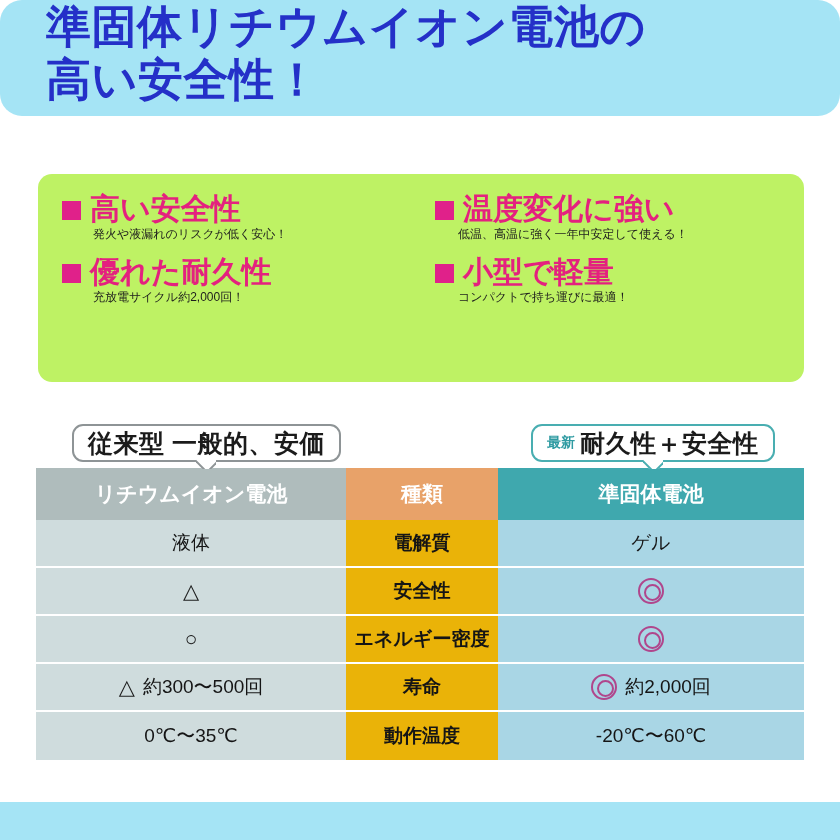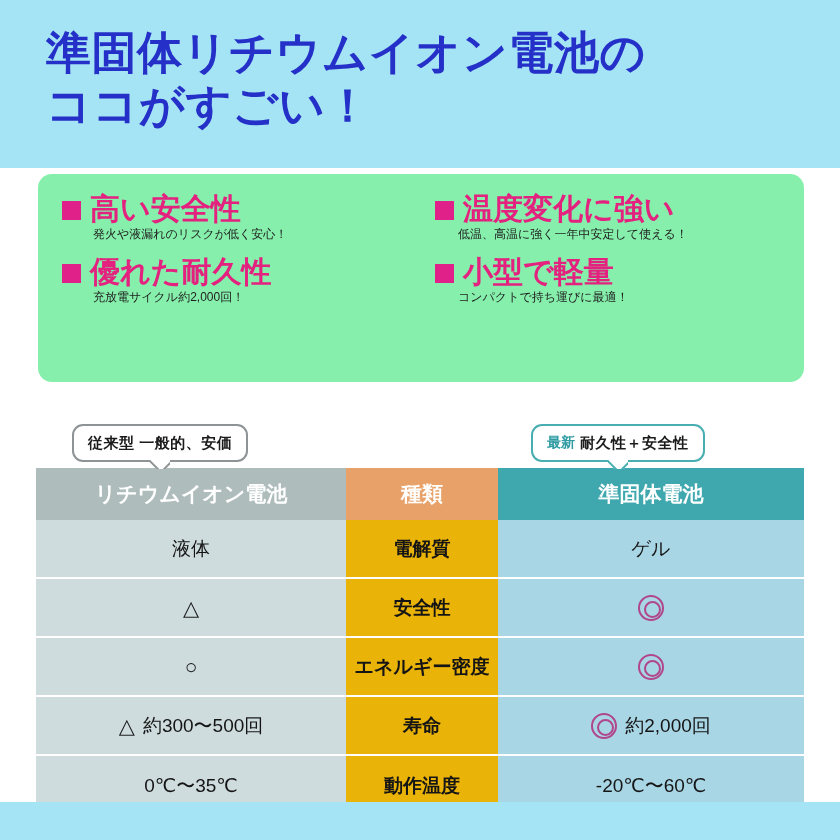--- a/index.html
+++ b/index.html
@@ -12,41 +12,42 @@
   }
   #page {
     position:relative;
     width:840px; height:840px;
     background:#ffffff;
   }
 
   
   .header-band {
     position:absolute; left:0; top:0;
-    width:840px; height:168px;
+    width:840px; height:116px;
     background:#a5e4f5;
     display:flex; flex-direction:column;
     justify-content:center;
     padding:6px 0 16px 46px;
+    border-radius:22px;
   }
   .title-line {
     color:#2430c8;
     font-weight:bold;
     font-size:45px;
     line-height:1.18;
     letter-spacing:0.5px;
     white-space:nowrap;
   }
 
   
   .pink-panel {
     position:absolute;
     left:38px; top:174px;
     width:766px; height:208px;
-    background:#86efac;
+    background:#bef264;
     border-radius:14px;
     padding:18px 10px 0 10px;
     display:flex;
   }
   .feat-col { width:50%; padding:0 12px 0 14px; }
   .feat-block { margin-bottom:14px; }
   .feat-block:last-child { margin-bottom:0; }
   .feat-head {
     display:flex; align-items:center;
     gap:9px;
@@ -104,21 +105,21 @@
     left:72px; top:424px;
     border:2px solid #8e9496;
   }
   .badge-left .tail:before { border-right:2px solid #8e9496; border-bottom:2px solid #8e9496; }
   .badge-right {
     left:531px; top:424px;
     border:2px solid #49aeb1;
   }
   .badge-right .tail:before { border-right:2px solid #49aeb1; border-bottom:2px solid #49aeb1; }
   .badge-text {
-    font-size:15px; font-weight:bold; color:#1b1b1b;
+    font-size:25px; font-weight:bold; color:#1b1b1b;
     letter-spacing:0.5px;
   }
   .badge-accent { color:#2f9ba2; font-weight:bold; font-size:14px; margin-right:5px; }
 
   
   .table-wrap {
     position:absolute;
     left:36px; top:468px;
     width:768px;
     border-collapse:collapse;
@@ -131,21 +132,21 @@
   }
   table.cmp col.c-left  { width:310px; }
   table.cmp col.c-mid   { width:152px; }
   table.cmp col.c-right { width:306px; }
 
   table.cmp th, table.cmp td {
     text-align:center;
     vertical-align:middle;
     font-size:19px;
     color:#151515;
-    height:59px;
+    height:48px;
     border-bottom:2px solid #ffffff;
   }
   table.cmp thead th {
     height:52px;
     font-size:21px;
     font-weight:bold;
     color:#ffffff;
     border-bottom:none;
   }
   th.h-left  { background:#afbcbc; }
@@ -188,21 +189,21 @@
     background:#a5e4f5;
   }
 </style>
 </head>
 <body>
 
 <div id="page">
 
   <div class="header-band">
     <div class="title-line">準固体リチウムイオン電池の</div>
-    <div class="title-line">ココがすごい！</div>
+    <div class="title-line">高い安全性！</div>
   </div>
 
   <div class="pink-panel">
     <div class="feat-col left">
       <div class="feat-block">
         <div class="feat-head">
           <span class="bullet-sq"></span>
           <span class="feat-title">高い安全性</span>
         </div>
         <div class="feat-sub">発火や液漏れのリスクが低く安心！</div>

